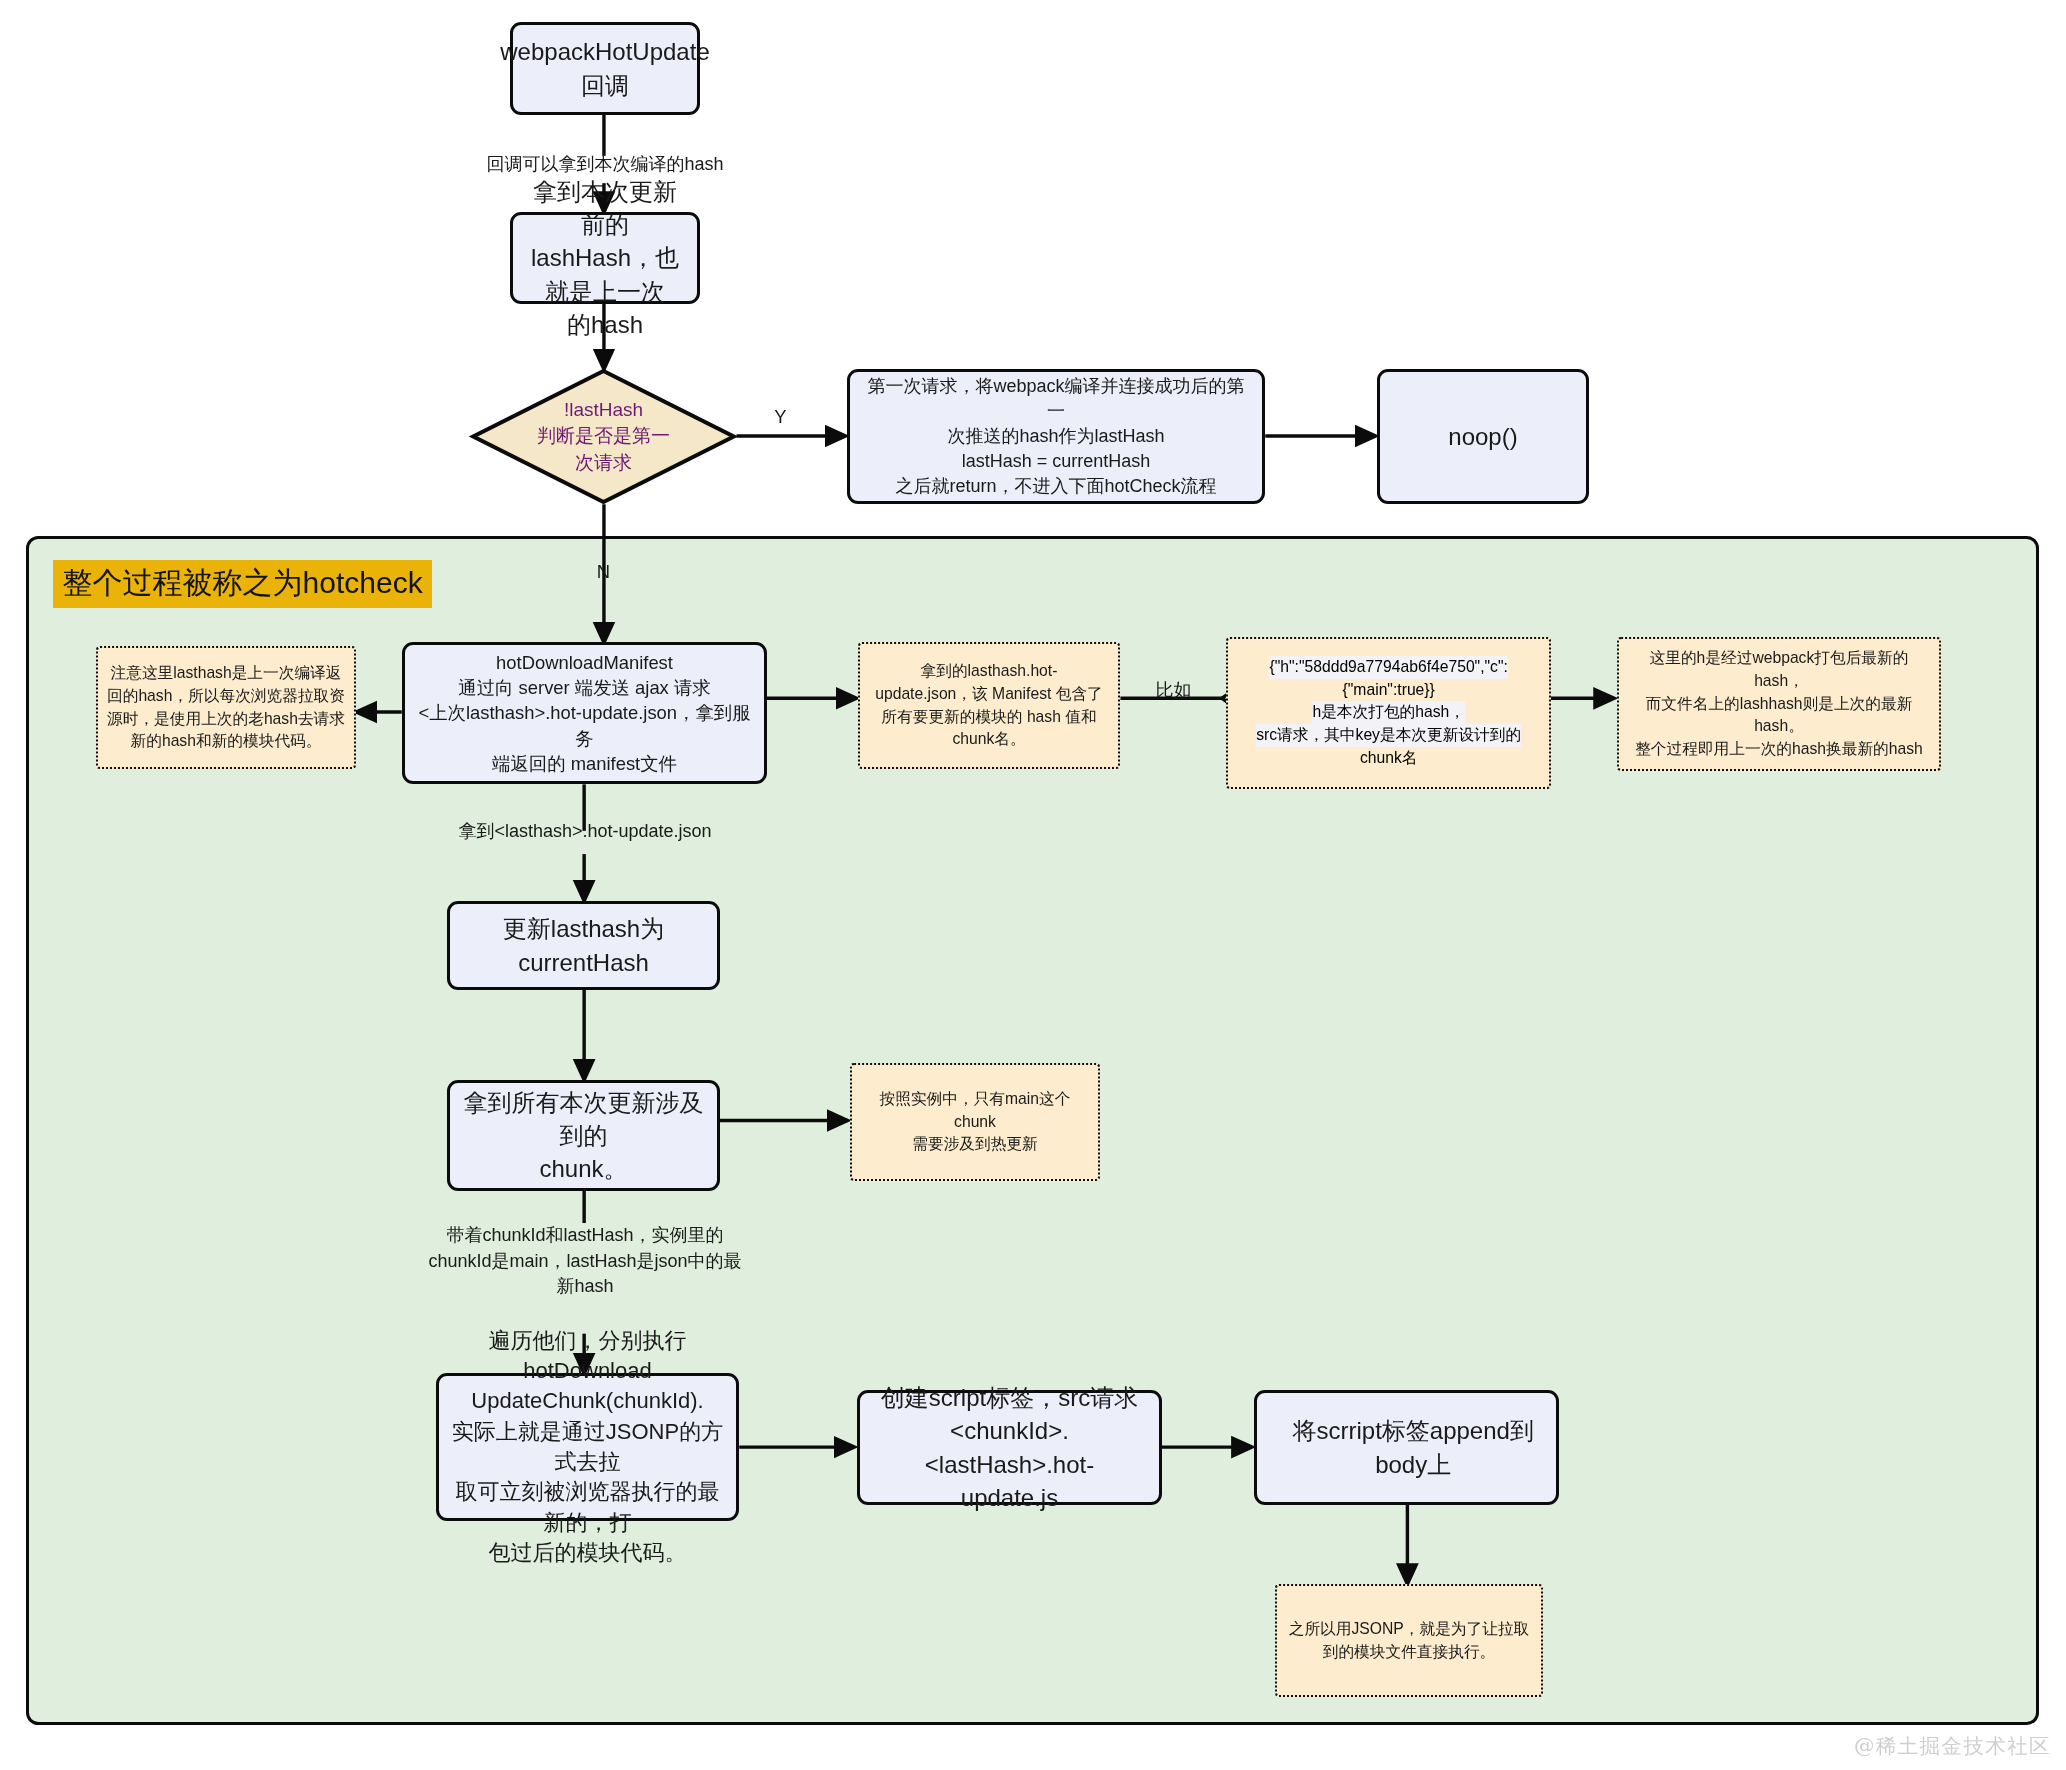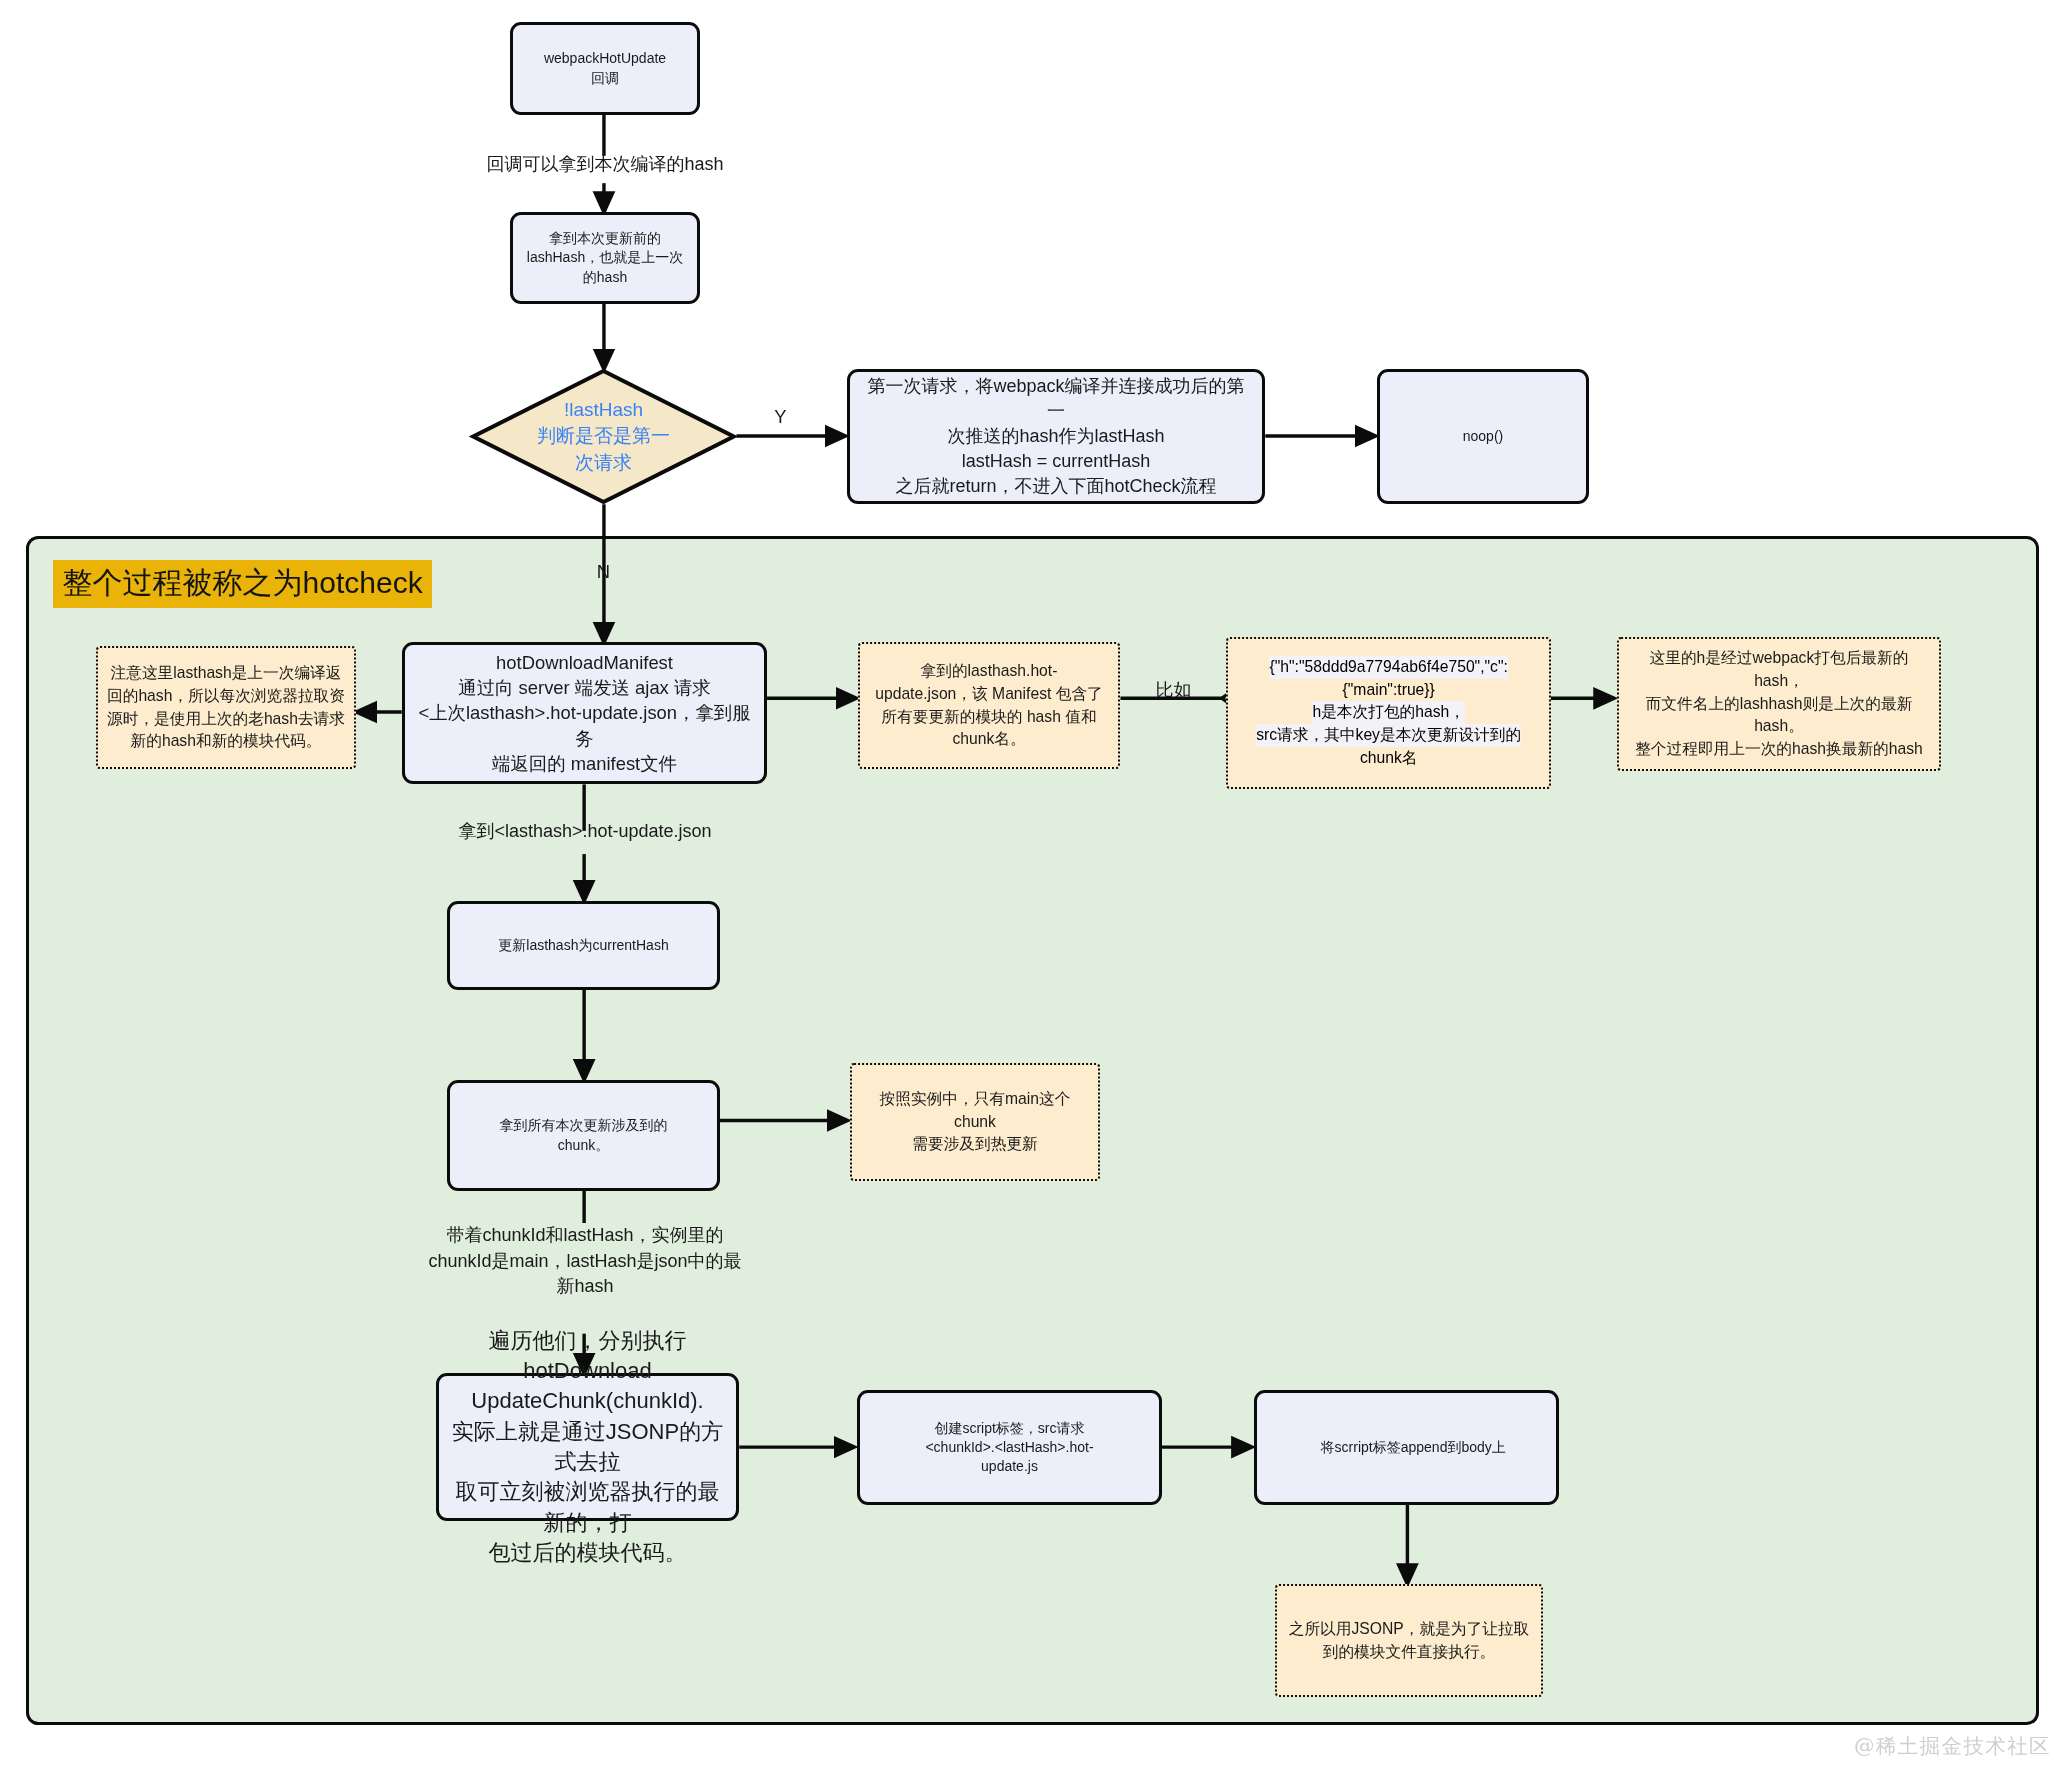--- a/index.html
+++ b/index.html
@@ -30,21 +30,21 @@
     text-align: center;
     color: #1a1a1a;
     line-height: 1.38;
     white-space: pre-line;
     z-index: 5;
   }
   .proc {
     background: #eceefa;
     border: 3.4px solid #0b0b0b;
     border-radius: 11px;
-    font-size: 14px;
+    font-size: 24px;
     padding: 5.5px 9.6px;
   }
   .decision-wrap {
     position: absolute;
     z-index: 5;
   }
   .decision-wrap svg {
     position: absolute;
     left: 0; top: 0;
     overflow: visible;
@@ -54,21 +54,21 @@
     left: 0; top: 0;
     width: 100%;
     height: 100%;
     display: flex;
     align-items: center;
     justify-content: center;
     text-align: center;
     font-size: 19px;
     line-height: 1.4;
     white-space: pre-line;
-    color: #3b82f6;
+    color: #701a75;
   }
   .note {
     background: #fdeccd;
     border: 2.7px dotted #0b0b0b;
     border-radius: 4.1px;
     font-size: 15.7px;
     padding: 6.8px 8.2px;
     line-height: 1.45;
   }
   

